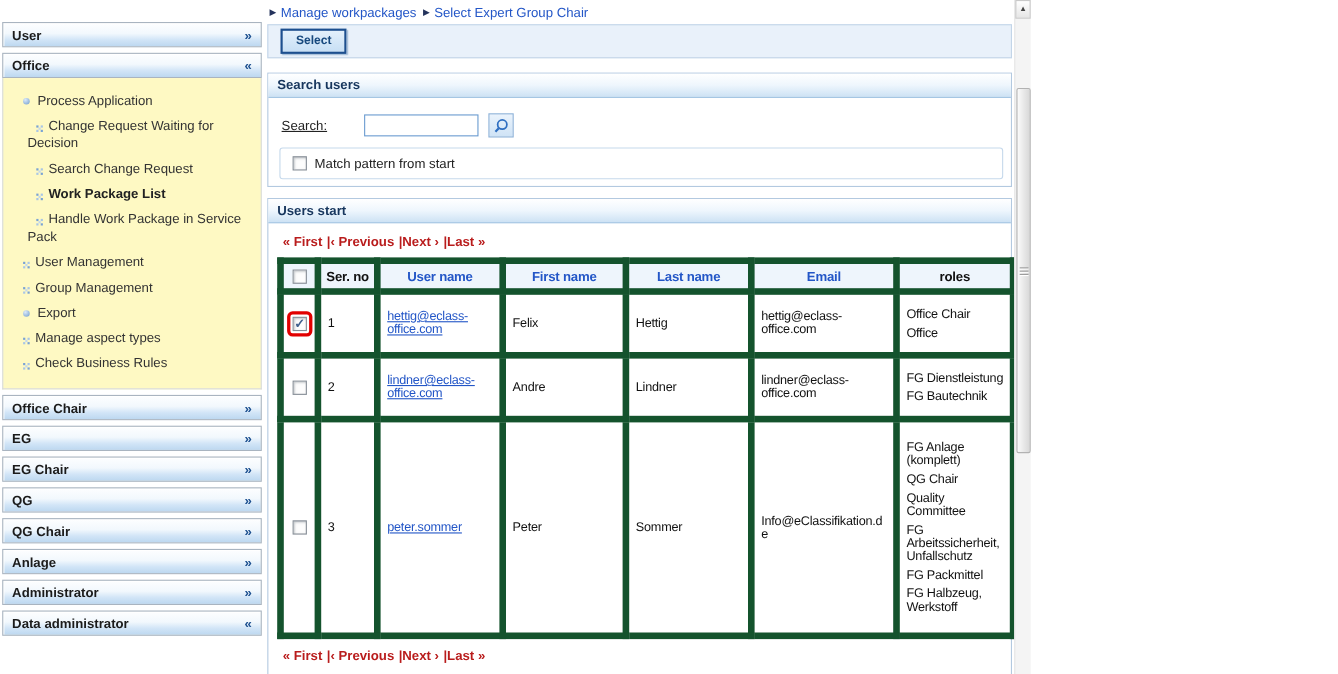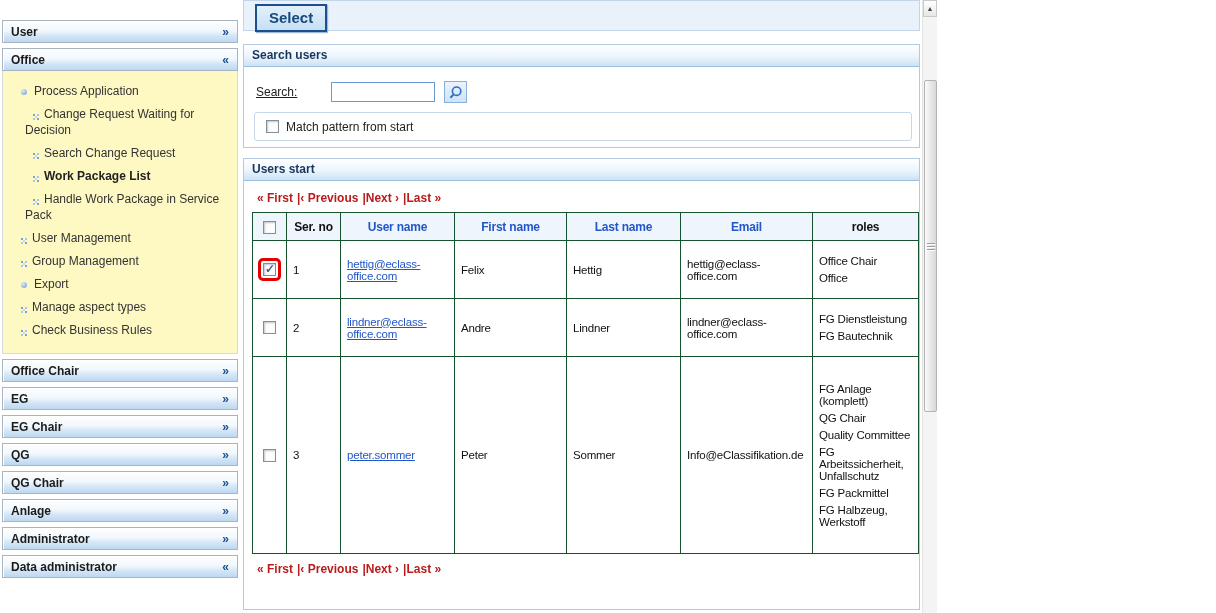--- a/index.html
+++ b/index.html
@@ -30,21 +30,21 @@
 
   
   #main { position:absolute; left:243px; top:0; width:677px; }
   #breadcrumb { padding:4px 0 6px 2px; height:22px; font-size:12px; color:#2356c7; }
   .crumb-arrow { color:#24335c; font-size:8px; margin-right:4px; vertical-align:1px; }
   .crumb { margin-right:6px; }
   .crumb[data-interactable="true"] { cursor:pointer; }
 
   #toolbar { height:31px; background:#e9f1fa; border:1px solid #c3d5e8; padding:3px 0 0 11px; }
   #select-btn {
-    font-family:"Liberation Sans",sans-serif; font-size:15px; font-weight:bold; color:#17497e;
+    font-family:"Liberation Sans",sans-serif; font-size:11px; font-weight:bold; color:#17497e;
     background:linear-gradient(180deg,#e3f0fb,#c7dff5); border:2px solid #1c4f8f;
     padding:3px 12px 4px 12px; cursor:pointer; box-shadow:1px 1px 1px #9db8d4;
   }
 
   .panel { border:1px solid #b3c9e0; background:#fff; }
   #search-panel { margin-top:13px; height:104px; }
   #users-panel  { margin-top:10px; height:452px; }
   .panel-header {
     height:22px; line-height:21px; padding-left:8px; font-weight:bold; font-size:12px; color:#17365d;
     background:linear-gradient(180deg,#ffffff 0%,#eef6fd 50%,#cde2f4 100%);
@@ -67,21 +67,21 @@
   .cb.checked::after { content:"\2713"; position:absolute; left:1px; top:-2px; font-size:12px; font-weight:bold; color:#41618e; }
   .hl-wrap { position:relative; display:inline-block; }
   .red-ring { position:absolute; left:-5px; top:-5px; width:23px; height:23px; border:3px solid #e20000; border-radius:5px; pointer-events:none; }
 
   
   .pager { margin:10px 0 0 13px; font-size:12px; font-weight:bold; color:#b91c1c; }
   .pager.bottom { margin-top:8px; }
   .pager span { margin-right:4px; cursor:pointer; }
   .users-table { border-collapse:collapse; table-layout:fixed; margin:7px 0 0 8px; width:666px;
     font-size:11.5px; letter-spacing:-0.2px; }
-  .users-table th, .users-table td { border:1px solid #14532d; vertical-align:middle; word-wrap:break-word; }
+  .users-table th, .users-table td { border:6px solid #14532d; vertical-align:middle; word-wrap:break-word; }
   .users-table th { background:#eef5fc; height:28px; font-size:12px; font-weight:bold; color:#111; text-align:center; padding:2px 3px; }
   .users-table th .sort-link { color:#2356c7; cursor:pointer; }
   .users-table td { padding:4px 6px; color:#111; }
   .users-table td.c { text-align:center; }
   .users-table a.ulink { color:#2356c7; text-decoration:underline; cursor:pointer; }
   .users-table tr.row-0 td, .users-table tr.row-1 td { height:58px; }
   .users-table tr.row-2 td { height:197px; }
   .role { margin:5px 0; }
 
   
@@ -168,20 +168,21 @@
       <div class="acc-section" data-interactable="false">
         <div class="acc-header" data-interactable="true">
           <span class="acc-label" data-interactable="false">Data administrator</span>
           <span class="acc-chevron" data-interactable="false">«</span>
         </div>
       </div>
     </div>
 
   <div id="main" data-interactable="false">
 
+    <div id="breadcrumb" data-interactable="false"><span class="crumb-arrow" data-interactable="false">▶</span><span class="crumb" data-interactable="true">Manage workpackages</span><span class="crumb-arrow" data-interactable="false">▶</span><span class="crumb" data-interactable="false">Select Expert Group Chair</span></div>
 
     <div id="toolbar" data-interactable="false">
       <button id="select-btn" data-interactable="true">Select</button>
     </div>
 
     <div id="search-panel" class="panel" data-interactable="false">
       <div class="panel-header" data-interactable="false">Search users</div>
       <div class="search-row" data-interactable="false">
         <span class="search-label" data-interactable="false">Search:</span>
         <input id="search-input" type="text" data-interactable="true" style="">

